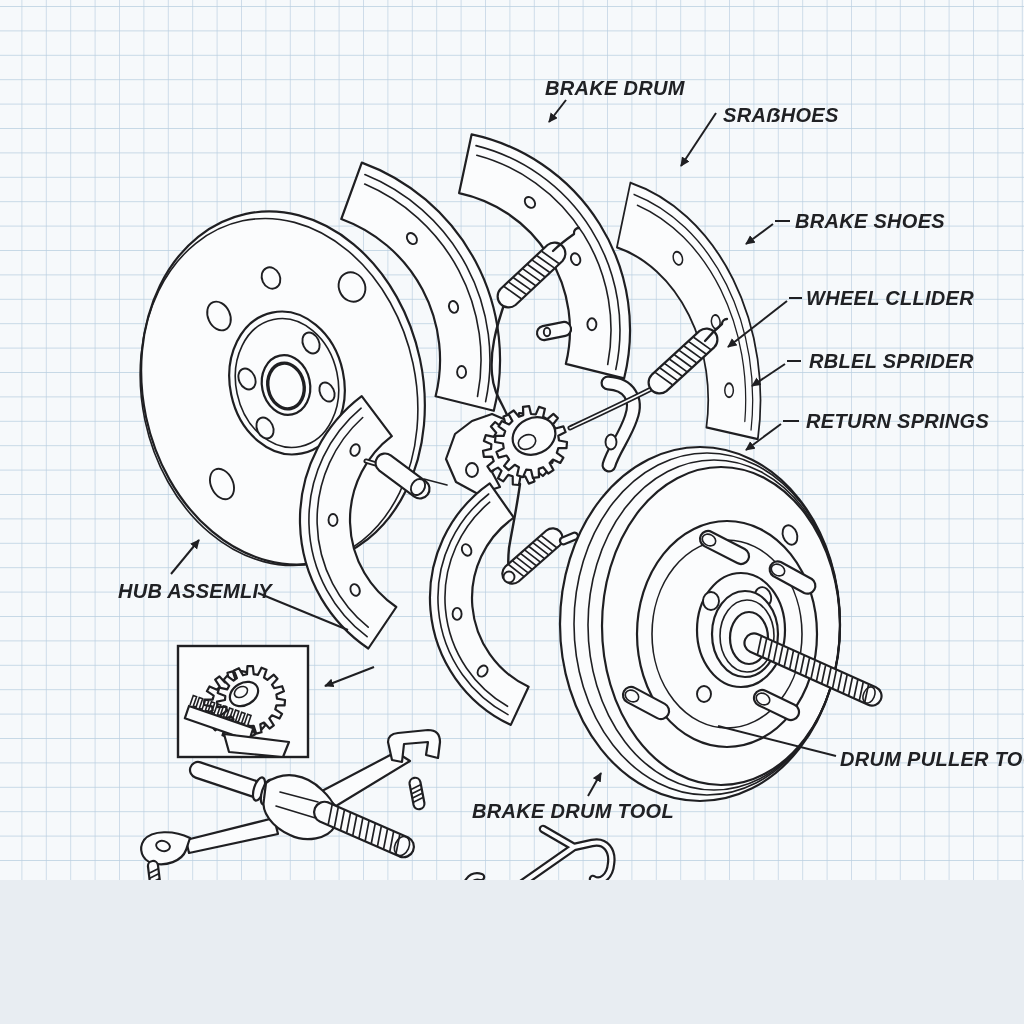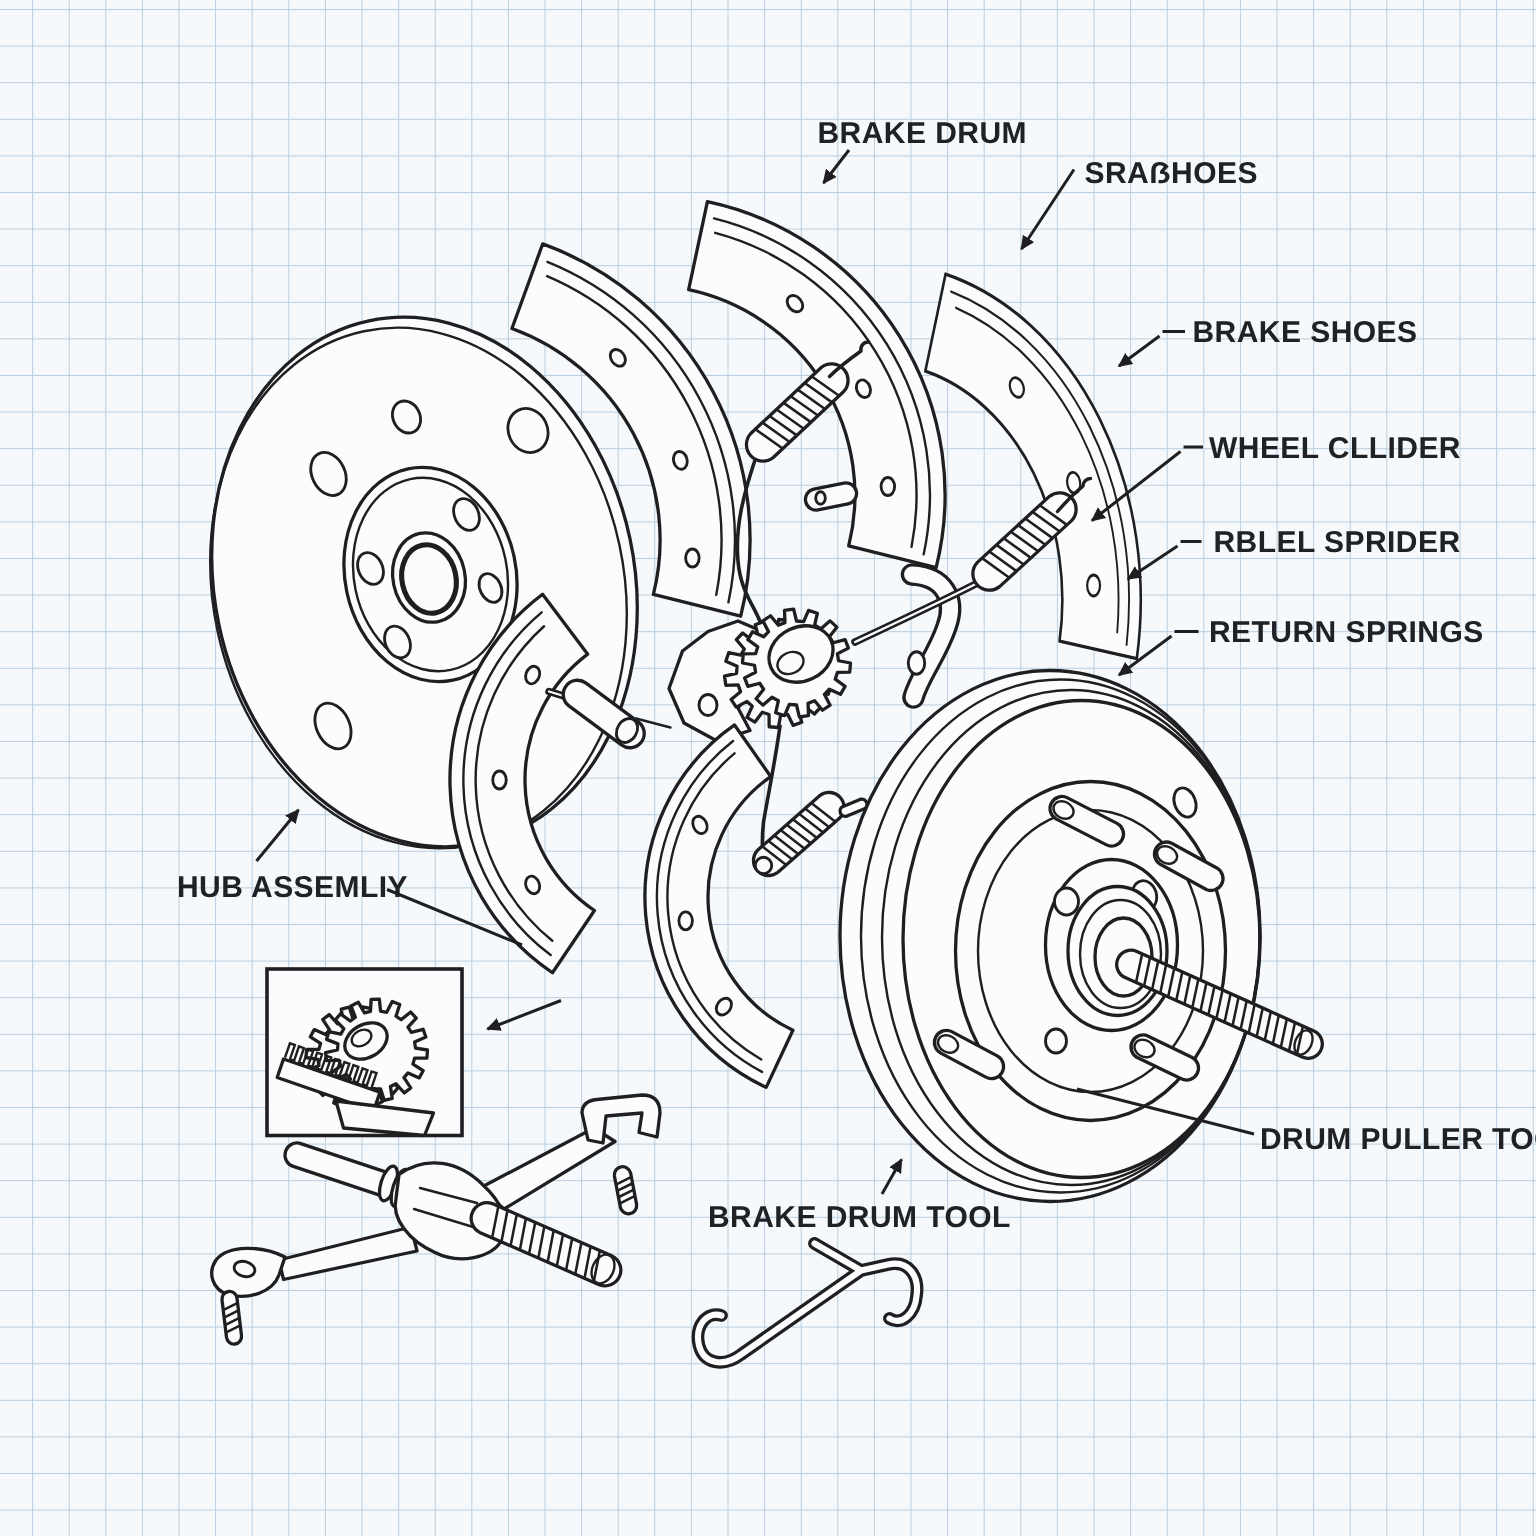--- a/index.html
+++ b/index.html
@@ -1,16 +1,16 @@
 <!DOCTYPE html>
 <html><head>
 <meta charset="utf-8">
 <style>
   html,body{margin:0;padding:0;background:#e8edf2;}
-  .stage{width:1024px;height:1024px;position:relative;overflow:hidden;}
+  .stage{width:1024px;height:880px;position:relative;overflow:hidden;font-style:italic;}
   svg{display:block;}
   .ink{fill:none;stroke:#1f1f22;stroke-width:2.2;stroke-linecap:round;stroke-linejoin:round;}
   .thin{stroke-width:1.6;}
   .part{fill:#fbfcfd;stroke:#1f1f22;stroke-width:2.2;stroke-linecap:round;stroke-linejoin:round;}
   .hole{fill:#fbfcfd;stroke:#1f1f22;stroke-width:1.9;}
   .coilline{fill:none;stroke:#1f1f22;stroke-width:1.7;}
   .comb{fill:none;stroke:#1f1f22;stroke-width:1.6;}
   .leader{fill:none;stroke:#1f1f22;stroke-width:2;}
   .tube-under{fill:none;stroke:#1f1f22;stroke-linecap:round;stroke-linejoin:round;}
   .tube-over{fill:none;stroke:#fbfcfd;stroke-linecap:round;stroke-linejoin:round;}

